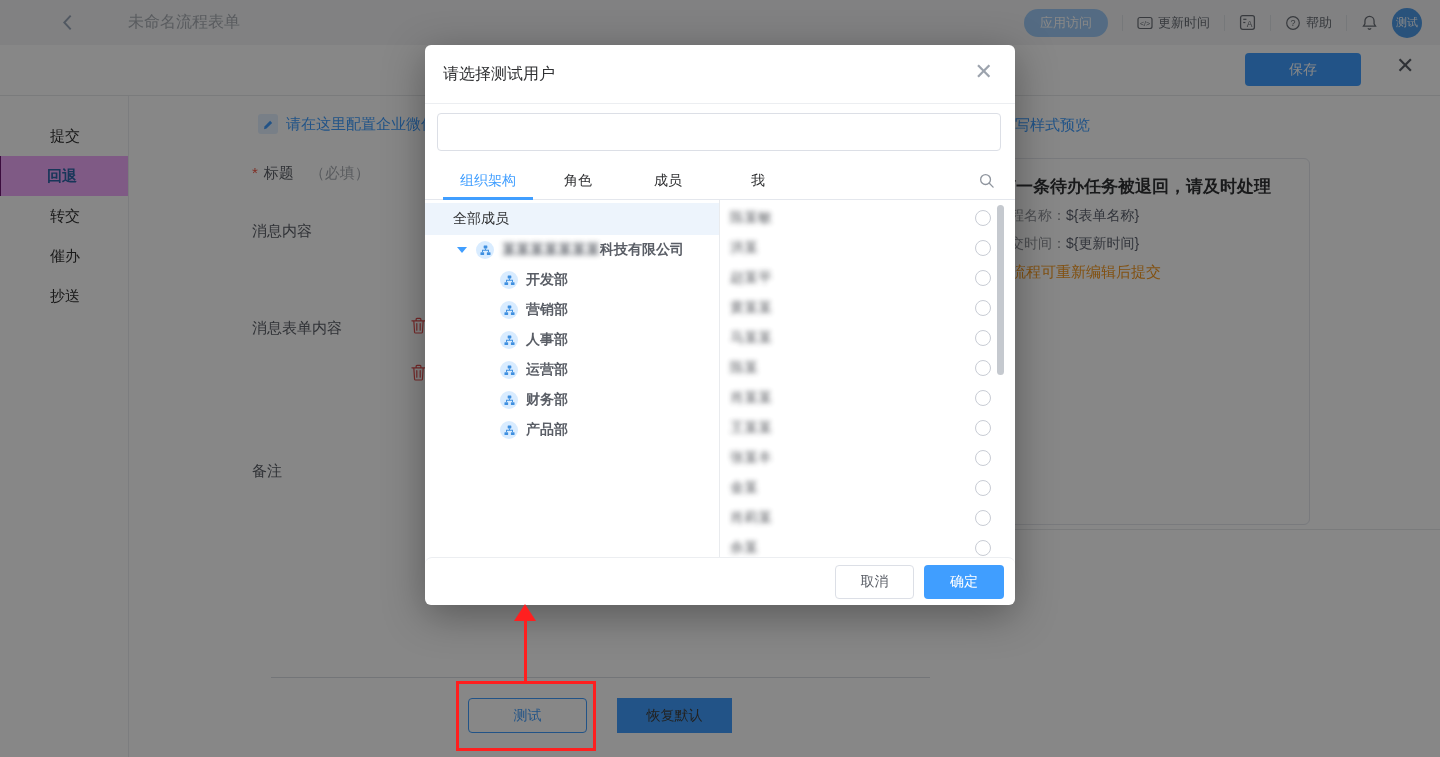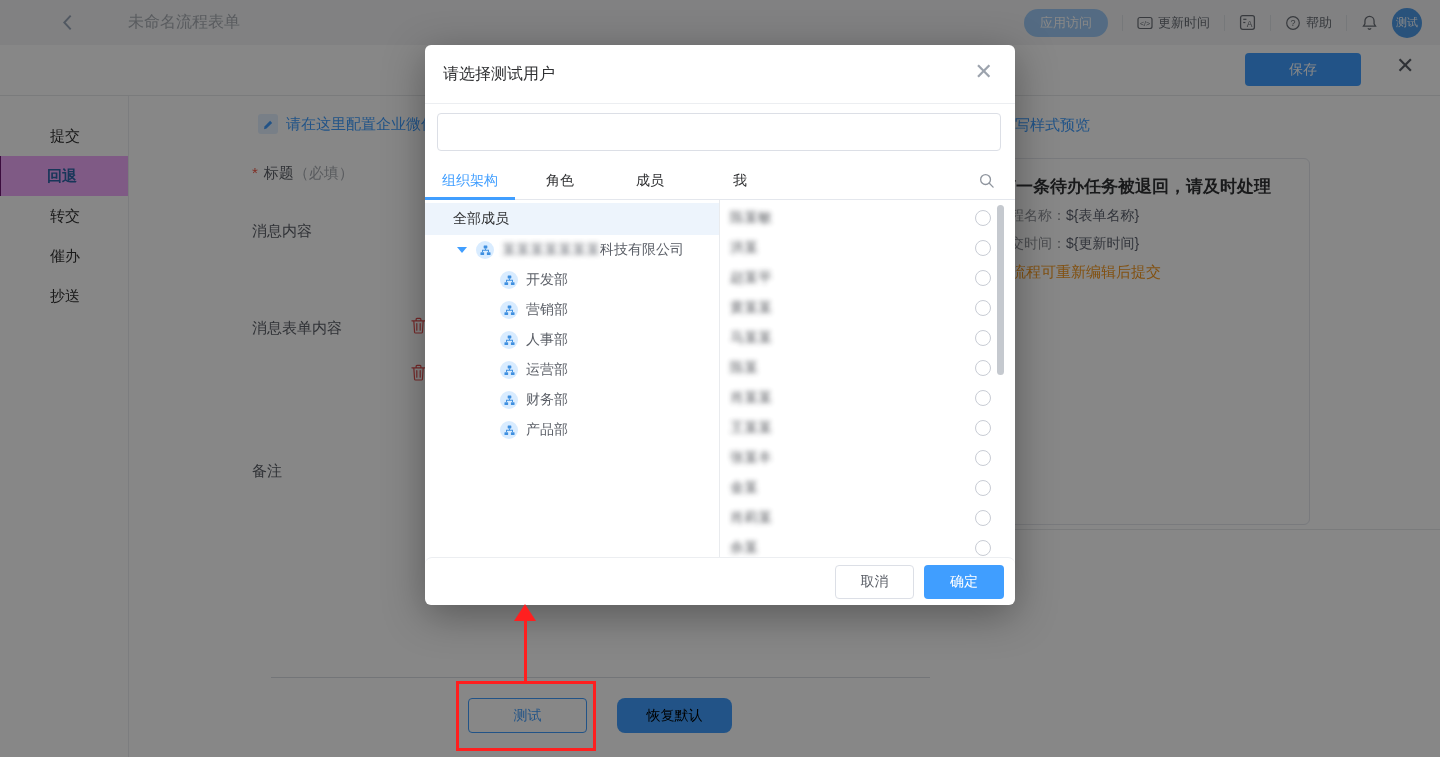--- a/index.html
+++ b/index.html
@@ -30,62 +30,62 @@
   .side-item{height:40px;line-height:40px;padding-left:50px;font-size:15px;color:#333;cursor:pointer;margin-top:0;}
   .side-item.first{margin-top:20px;}
   .side-item.active{background:#f0abfc;color:#2E66A8;font-weight:bold;border-left:1px solid #701a75;padding-left:46px;}
 
   
   .cfg-row{position:absolute;left:258px;top:114px;display:flex;align-items:center;gap:8px;cursor:pointer;}
   .edit-chip{width:20px;height:20px;background:#E3F0FF;border-radius:3px;display:flex;align-items:center;justify-content:center;}
   .cfg-text{color:#409EFF;font-size:15px;}
   .fld-label{position:absolute;font-size:15px;color:#5A5E66;}
   .req-star{color:#F25643;margin-right:6px;}
-  .req-hint{color:#A9ADB3;}
+  .req-hint{color:#A9ADB3;margin-left:16px;}
   .trash{position:absolute;cursor:pointer;}
 
   
   .preview-panel{position:absolute;left:945px;top:96px;width:495px;height:433px;background:#fff;border-bottom:1px solid #E6E8EB;}
   .style-link{position:absolute;left:55px;top:20px;font-size:15px;color:#409EFF;cursor:pointer;}
   .preview-card{position:absolute;left:15px;top:62px;width:348px;height:365px;border:1px solid #E4E7ED;border-radius:6px;background:#fff;}
   .card-title{position:absolute;left:21px;top:16px;font-size:17px;font-weight:bold;color:#303133;white-space:nowrap;}
   .card-line{position:absolute;left:35px;font-size:14px;color:#909399;white-space:nowrap;}
   .card-line .val{color:#5F6470;}
   .card-note{position:absolute;left:35px;top:160px;font-size:15px;color:#F59A23;white-space:nowrap;}
 
   
   .bottom-divider{position:absolute;left:271px;top:677px;width:659px;height:1px;background:#D9DDE3;}
   .test-btn{position:absolute;left:468px;top:698px;width:119px;height:35px;background:#fff;border:1px solid #409EFF;
             color:#409EFF;font-size:14px;border-radius:4px;cursor:pointer;}
   .restore-btn{position:absolute;left:617px;top:698px;width:115px;height:35px;background:#409EFF;border:none;
-            color:#000000;font-size:14px;border-radius:8px;cursor:pointer;}
+            color:#404040;font-size:14px;border-radius:0;cursor:pointer;}
 
   
   .dim{position:absolute;left:0;top:0;width:1440px;height:757px;background:rgba(0,0,0,0.47);z-index:10;}
 
   
   .modal{position:absolute;left:425px;top:45px;width:590px;height:560px;background:#fff;border-radius:6px;
          box-shadow:0 10px 40px rgba(0,0,0,.35);z-index:20;}
   .modal-hdr{position:absolute;left:0;top:0;width:100%;height:58px;border-bottom:1px solid #ECEEF1;}
   .modal-title{position:absolute;left:18px;top:19px;font-size:16px;color:#303133;}
   .modal-close{position:absolute;right:22px;top:16px;font-size:22px;color:#9CA3AD;cursor:pointer;line-height:1;}
   .sel-input{position:absolute;left:12px;top:68px;width:564px;height:38px;border:1px solid #DCDFE6;border-radius:4px;
              box-sizing:border-box;font-size:14px;padding:0 10px;outline:none;}
   .tabs{position:absolute;left:0;top:118px;width:100%;height:37px;border-bottom:1px solid #E4E7ED;
-        display:flex;box-sizing:border-box;}
+        display:flex;padding-left:18px;box-sizing:border-box;}
   .tab{width:90px;text-align:center;font-size:14px;color:#303133;line-height:34px;cursor:pointer;position:relative;}
   .tab.active{color:#409EFF;}
   .tab.active::after{content:'';position:absolute;left:0;right:0;bottom:-1px;height:3px;background:#409EFF;}
   .tab-search{position:absolute;right:20px;top:127px;cursor:pointer;}
 
   .modal-body{position:absolute;left:0;top:155px;width:100%;height:357px;display:flex;}
   .tree-pane{width:295px;height:100%;border-right:1px solid #E9EBEE;box-sizing:border-box;overflow:hidden;}
   .tree-hdr{height:32px;margin-top:3px;background:#EDF4FC;display:flex;align-items:center;
             padding-left:28px;font-size:14px;color:#303133;cursor:pointer;}
-  .tree-row{height:30px;display:flex;align-items:center;cursor:pointer;}
+  .tree-row{height:30px;display:flex;align-items:center;cursor:pointer;font-weight:bold;}
   .tree-row.root{padding-left:32px;}
   .tree-row.child{padding-left:75px;}
   .caret{width:0;height:0;border-left:5px solid transparent;border-right:5px solid transparent;
          border-top:6px solid #409EFF;margin-right:9px;}
   .org-ico{width:18px;height:18px;border-radius:50%;background:#D9ECFF;display:flex;align-items:center;
            justify-content:center;margin-right:8px;flex:0 0 18px;}
   .tree-txt{font-size:14px;color:#5A5E66;white-space:nowrap;}
   .masked{filter:blur(2.5px);opacity:.9;user-select:none;}
 
   .member-pane{position:relative;width:295px;height:100%;overflow:hidden;}

